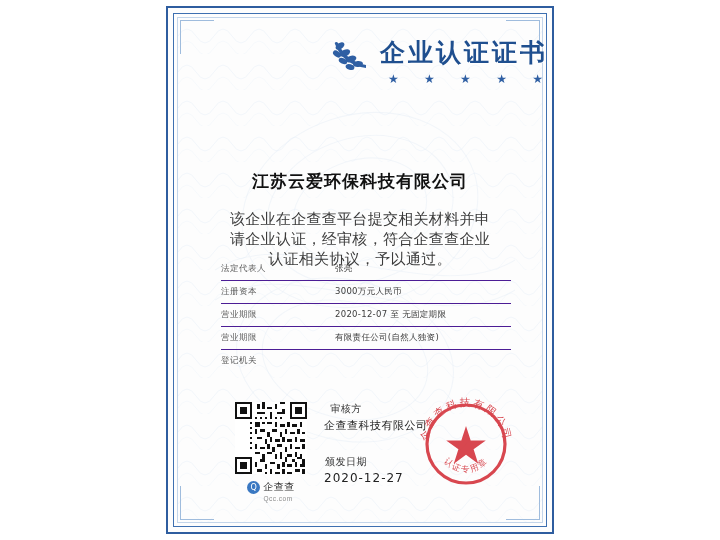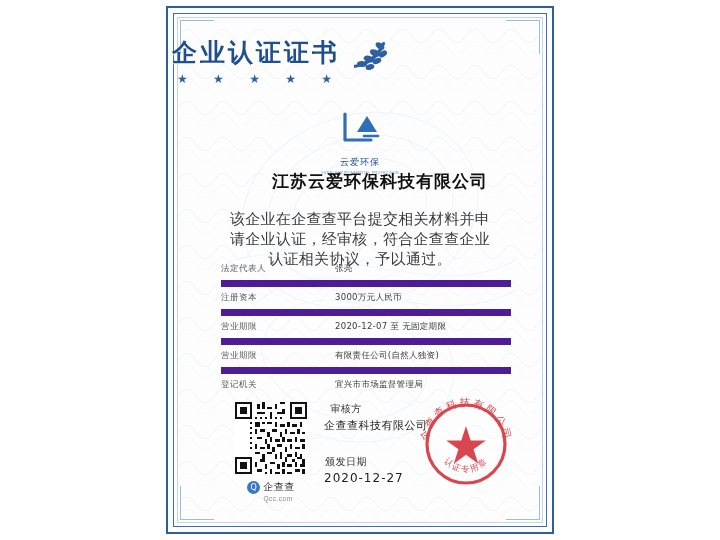--- a/index.html
+++ b/index.html
@@ -70,21 +70,21 @@
   .corner.tr { right: 14px; top: 14px; border-left: none; border-bottom: none; }
   .corner.bl { left: 14px; bottom: 14px; border-right: none; border-top: none; }
   .corner.br { right: 14px; bottom: 14px; border-left: none; border-top: none; }
 
   
   .title-wrap {
     position: absolute;
     left: 0;
     top: 34px;
     width: 100%;
-    text-align: left;
+    text-align: right;
   }
   .title-row {
     position: relative;
     display: inline-block;
   }
   .title-text {
     font-family: "DejaVu Sans", "Liberation Sans", sans-serif;
     font-size: 25px;
     font-weight: bold;
     letter-spacing: 3px;
@@ -145,21 +145,20 @@
     position: absolute;
     top: 164px;
     left: 0;
     width: 100%;
     text-align: center;
     font-family: "DejaVu Sans", "Liberation Sans", sans-serif;
     font-size: 17px;
     font-weight: bold;
     color: #111111;
     letter-spacing: 1px;
-    padding-left: 20px;
   }
 
   
   .body-text {
     position: absolute;
     top: 203px;
     left: 58px;
     width: 272px;
     text-align: center;
     font-family: "DejaVu Sans", "Liberation Sans", sans-serif;
@@ -176,21 +175,21 @@
     left: 55px;
     width: 290px;
     font-family: "DejaVu Sans", "Liberation Sans", sans-serif;
     font-size: 8.5px;
     color: #4a4a4a;
   }
   .info-row {
     display: flex;
     align-items: center;
     height: 22px;
-    border-bottom: 7px solid #4c1d95;
+    border-bottom: 1px solid #4c1d95;
   }
   .info-row:last-child { border-bottom: none; }
   .info-label {
     width: 82px;
     color: #5a5a5a;
     letter-spacing: 0.5px;
   }
   .info-value {
     flex: 1;
     color: #3a3a3a;
@@ -361,29 +360,20 @@
             <ellipse cx="30" cy="30" rx="5" ry="3" transform="rotate(-8 30 30)"></ellipse>
             <ellipse cx="9" cy="20" rx="4.5" ry="2.8" transform="rotate(35 9 20)"></ellipse>
             <ellipse cx="15" cy="27" rx="4.5" ry="2.8" transform="rotate(25 15 27)"></ellipse>
             <ellipse cx="22" cy="33" rx="4.5" ry="2.8" transform="rotate(15 22 33)"></ellipse>
           </g>
         </svg>
       </div>
       <div class="stars">★ ★ ★ ★ ★</div>
     </div>
 
-    <div class="logo-block">
-      <svg class="logo-mark" viewBox="0 0 46 40">
-        <path d="M8 4 L8 30 L34 30" fill="none" stroke="#2f6fb5" stroke-width="3.2" stroke-linecap="round" stroke-linejoin="round"></path>
-        <path d="M30 6 L40 22 L20 22 Z" fill="#2f6fb5"></path>
-        <path d="M27 26 L41 26" stroke="#2f6fb5" stroke-width="2.6" stroke-linecap="round"></path>
-      </svg>
-      <div class="logo-name">云爱环保</div>
-      <div class="logo-sub">YUNAI ENVIRONMENTAL PROTECTION</div>
-    </div>
 
     <div class="company-name">江苏云爱环保科技有限公司</div>
 
     <div class="body-text">该企业在企查查平台提交相关材料并申请企业认证，经审核，符合企查查企业认证相关协议，予以通过。</div>
 
     <div class="info-table">
       <div class="info-row">
         <div class="info-label">法定代表人</div>
         <div class="info-value">张亮</div>
       </div>
@@ -394,21 +384,20 @@
       <div class="info-row">
         <div class="info-label">营业期限</div>
         <div class="info-value">2020-12-07 至 无固定期限</div>
       </div>
       <div class="info-row">
         <div class="info-label">营业期限</div>
         <div class="info-value">有限责任公司(自然人独资)</div>
       </div>
       <div class="info-row">
         <div class="info-label">登记机关</div>
-        <div class="info-value">宜兴市市场监督管理局</div>
       </div>
     </div>
 
     <div class="qr-block">
       <svg class="qr-img" viewBox="0 0 29 29" shape-rendering="crispEdges">
         <rect width="29" height="29" fill="#ffffff"></rect>
         <g fill="#111111">
 
           <rect x="0" y="0" width="7" height="1"></rect>
             <rect x="0" y="6" width="7" height="1"></rect>

